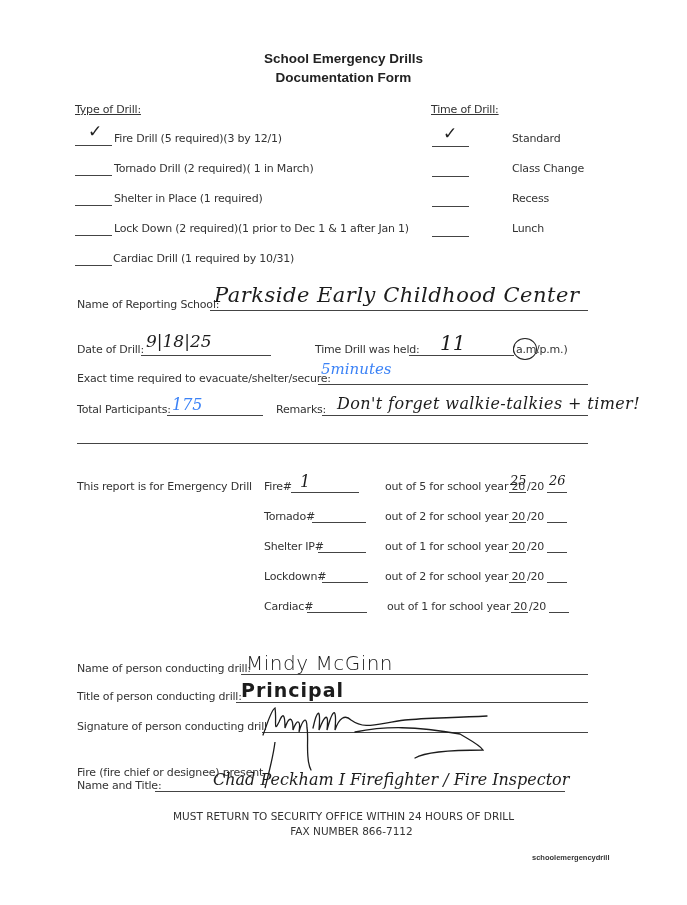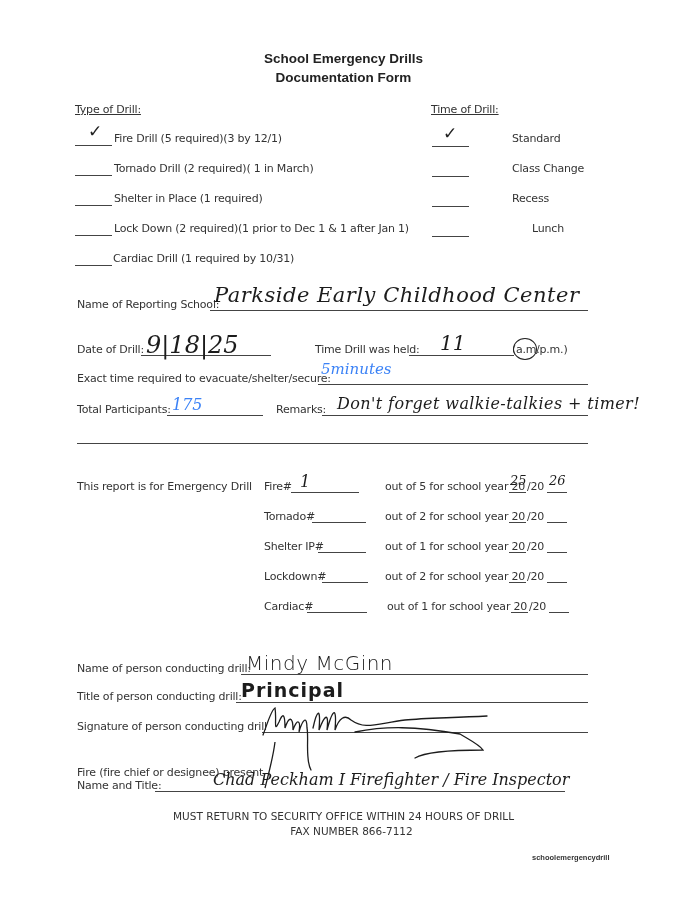--- a/index.html
+++ b/index.html
@@ -67,34 +67,34 @@
     <div class="abs lbl" style="left:512px; top:162px;">Class Change</div>
   </div>
   <div>
     <div class="line" style="left:432px; top:206px; width:37px;"></div>
     <div class="abs check" style="left:443px; top:183px;"></div>
     <div class="abs lbl" style="left:512px; top:192px;">Recess</div>
   </div>
   <div>
     <div class="line" style="left:432px; top:236px; width:37px;"></div>
     <div class="abs check" style="left:443px; top:213px;"></div>
-    <div class="abs lbl" style="left:512px; top:222px;margin-left:20px;">Lunch</div>
+    <div class="abs lbl" style="left:512px; top:222px;">Lunch</div>
   </div>
 </div>
 
 <div>
   <div class="abs lbl" style="left:77px; top:298px;">Name of Reporting School:</div>
   <div class="line" style="left:210px; top:310px; width:378px;"></div>
   <div class="abs hand" style="left:214px; top:283px; font-size:21px; letter-spacing:0.5px;">Parkside Early Childhood Center</div>
 </div>
 
 <div>
   <div class="abs lbl" style="left:77px; top:343px;">Date of Drill:</div>
   <div class="line" style="left:141px; top:355px; width:130px;"></div>
-  <div class="abs hand" style="left:146px; top:331px; font-size:24px;text-align:center;">9|18|25</div>
+  <div class="abs hand" style="left:146px; top:331px; font-size:17px;text-align:center;">9|18|25</div>
 </div>
 
 <div>
   <div class="abs lbl" style="left:315px; top:343px;">Time Drill was held:</div>
   <div class="line" style="left:409px; top:355px; width:105px;"></div>
   <div class="abs hand" style="left:440px; top:331px; font-size:20px;">11</div>
   <div class="abs lbl" style="left:512px; top:343px;">(</div>
   <div class="abs lbl" style="left:516px; top:343px;">a.m.</div>
   <div class="circle" style="left:513px; top:338px; width:22px; height:20px;"></div>
   <div class="abs lbl" style="left:536px; top:343px;">/p.m.)</div>

